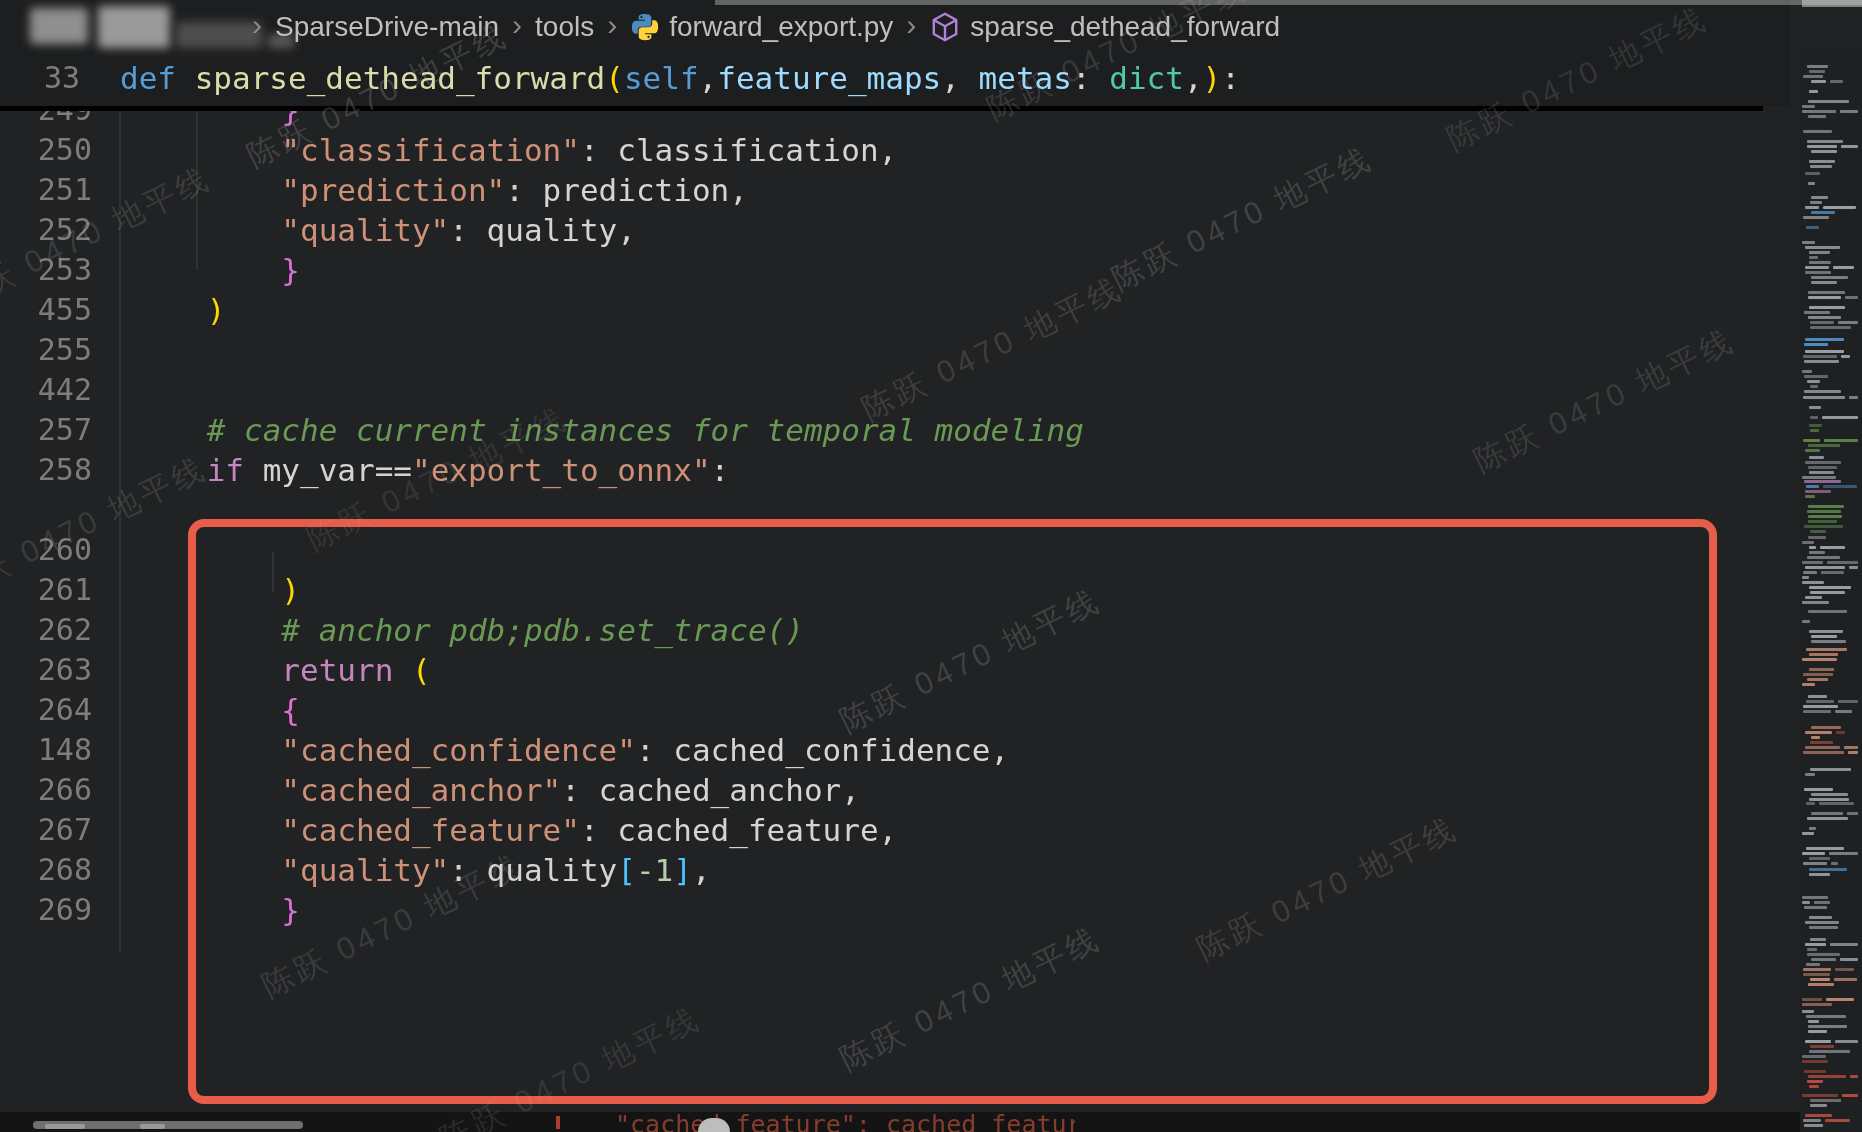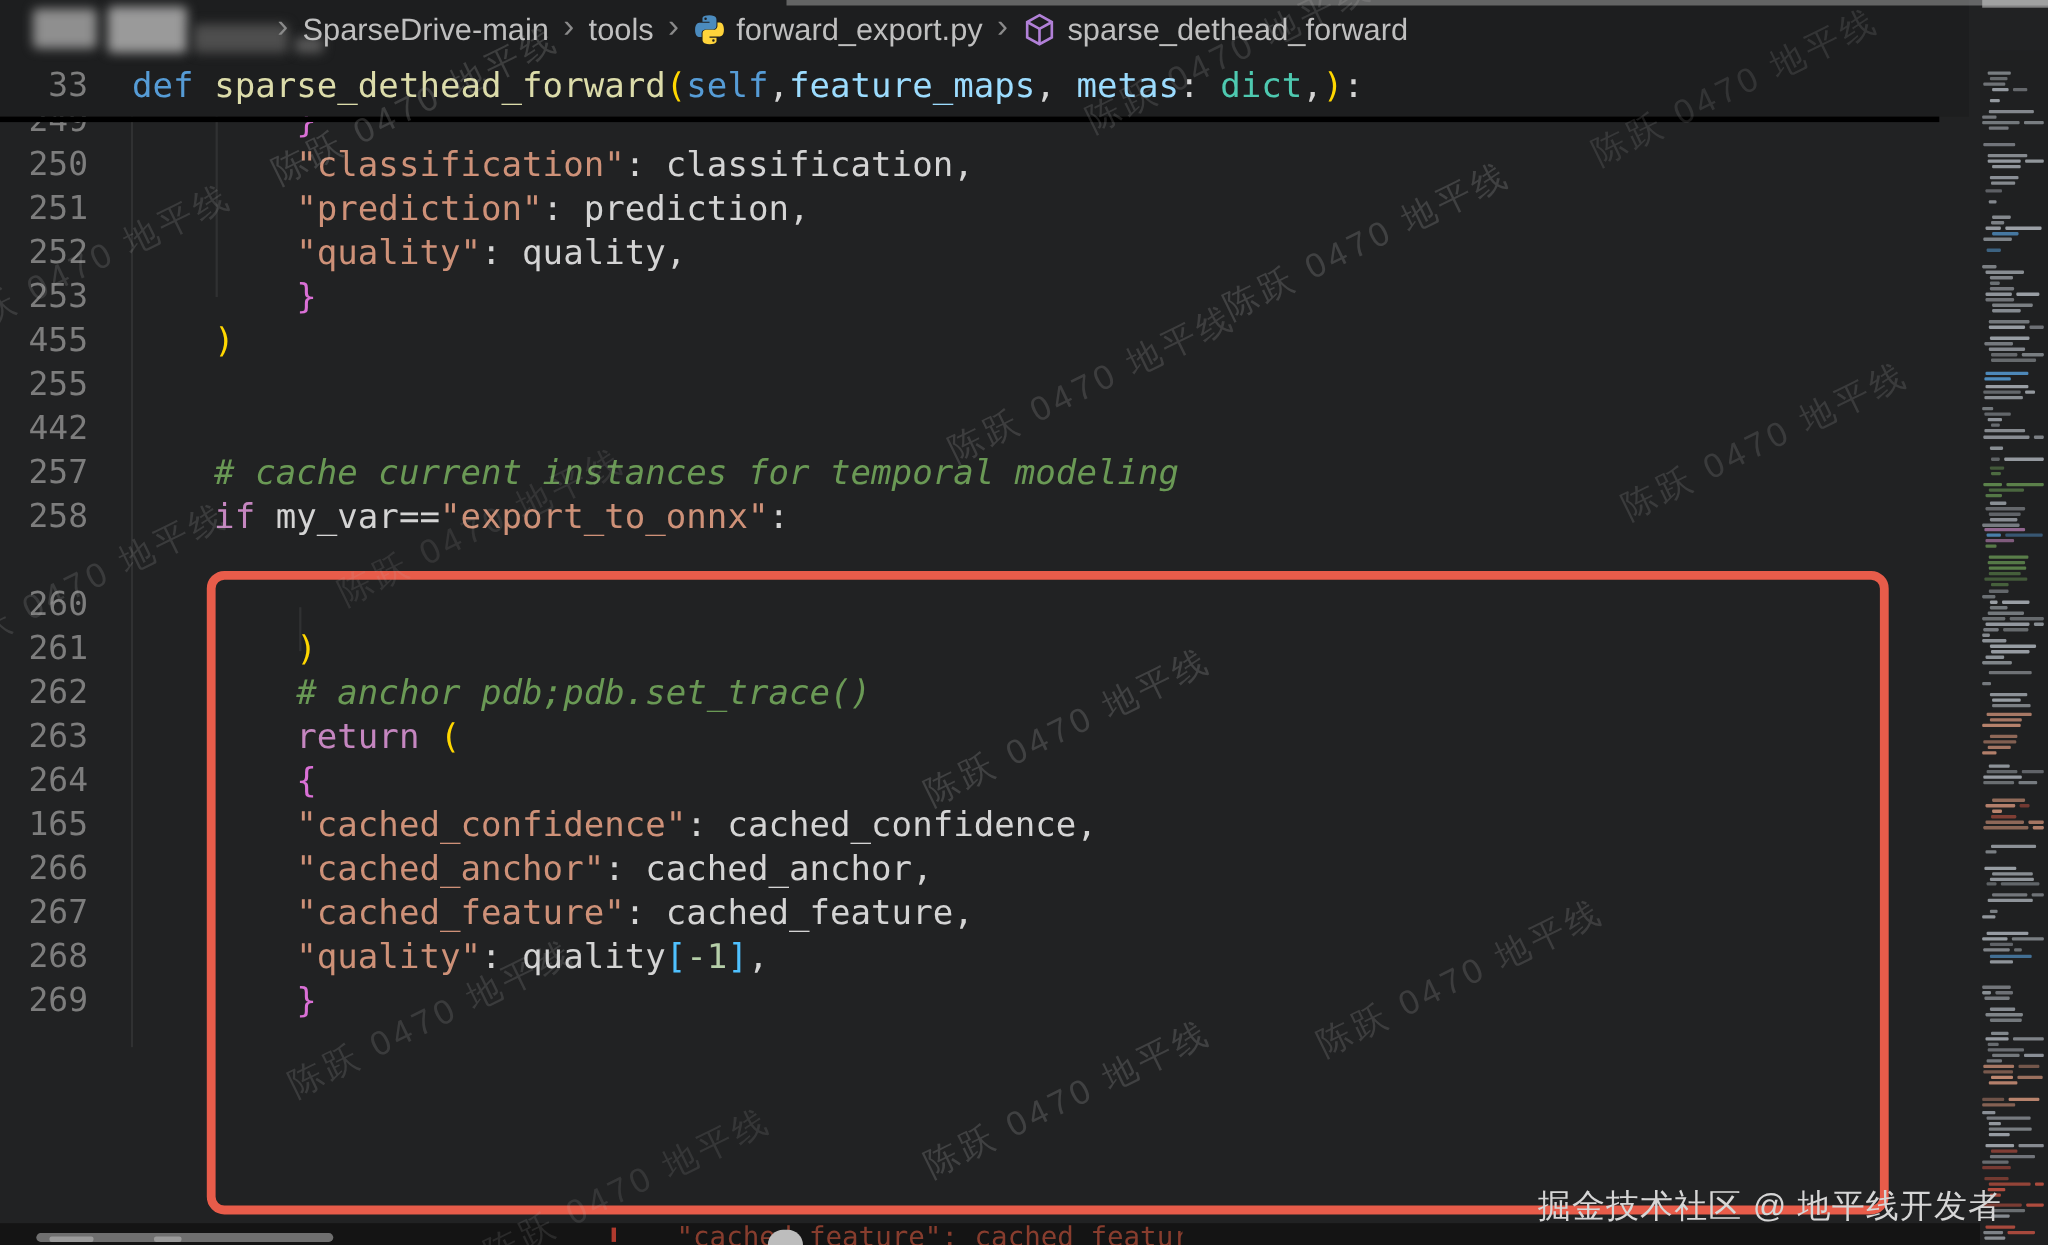--- a/index.html
+++ b/index.html
@@ -27,21 +27,21 @@
   .sticky-row { position:absolute; left:0; top:50px; width:100%; height:56px; }
   .sticky-row .ln { line-height:56px; }
   .sticky-code { position:absolute; left:120px; top:0; line-height:56px; }
   .shadow-line { position:absolute; left:0; top:106px; width:1763px; height:5px;
     background:#000; z-index:5; }
   
   .ln { position:absolute; left:0; width:80px; text-align:right;
     color:var(--c-lineno,#7d7d7d); font-family:"DejaVu Sans Mono", monospace;
     font-size:30px; line-height:40px; }
   .code-area { position:absolute; inset:0; z-index:2; }
-  .code-row { position:absolute; left:0; width:1790px; height:40px;padding-left:20px; }
+  .code-row { position:absolute; left:12px; width:1790px; height:40px;padding-left:20px; }
   .code-row .tok-line { position:absolute; left:120px; line-height:40px; }
   .guide { position:absolute; width:2px; background:rgba(255,255,255,.07); z-index:1; }
   
   .t-kw    { color:var(--c-kw); }
   .t-defkw { color:var(--c-defkw); }
   .t-fn    { color:var(--c-fn); }
   .t-str   { color:var(--c-str); }
   .t-com   { color:var(--c-com);font-style:italic; }
   .t-txt   { color:var(--c-txt); }
   .t-param { color:var(--c-param); }
@@ -145,21 +145,21 @@
       </div>
       <div class="code-row" style="top: 650px;">
         <div class="ln">263</div>
         <div class="tok-line code-font"><span class="t-kw">        return</span><span class="t-txt"> </span><span class="t-paren">(</span></div>
       </div>
       <div class="code-row" style="top: 690px;">
         <div class="ln">264</div>
         <div class="tok-line code-font"><span class="t-brace">        {</span></div>
       </div>
       <div class="code-row" style="top: 730px;">
-        <div class="ln">165</div>
+        <div class="ln">148</div>
         <div class="tok-line code-font"><span class="t-str">        "cached_confidence"</span><span class="t-txt">: cached_confidence,</span></div>
       </div>
       <div class="code-row" style="top: 770px;">
         <div class="ln">266</div>
         <div class="tok-line code-font"><span class="t-str">        "cached_anchor"</span><span class="t-txt">: cached_anchor,</span></div>
       </div>
       <div class="code-row" style="top: 810px;">
         <div class="ln">267</div>
         <div class="tok-line code-font"><span class="t-str">        "cached_feature"</span><span class="t-txt">: cached_feature,</span></div>
       </div>
@@ -440,15 +440,14 @@
       <div class="wm" style="left: 828px; top: 640px; color: rgba(190, 190, 190, 0.2);">陈跃 0470 地平线</div>
       <div class="wm" style="left: 250px; top: 905px; color: rgba(190, 190, 190, 0.16);">陈跃 0470 地平线</div>
       <div class="wm" style="left: 828px; top: 978px; color: rgba(190, 190, 190, 0.2);">陈跃 0470 地平线</div>
       <div class="wm" style="left: 1185px; top: 868px; color: rgba(190, 190, 190, 0.18);">陈跃 0470 地平线</div>
       <div class="wm" style="left: 1435px; top: 58px; color: rgba(190, 190, 190, 0.14);">陈跃 0470 地平线</div>
       <div class="wm" style="left: 1462px; top: 380px; color: rgba(190, 190, 190, 0.16);">陈跃 0470 地平线</div>
       <div class="wm" style="left: -62px; top: 218px; color: rgba(190, 190, 190, 0.16);">陈跃 0470 地平线</div>
       <div class="wm" style="left: -66px; top: 508px; color: rgba(190, 190, 190, 0.16);">陈跃 0470 地平线</div>
       <div class="wm" style="left: 428px; top: 1058px; color: rgba(190, 190, 190, 0.13);">陈跃 0470 地平线</div>
     </div>
-  <div class="credit">掘金技术社区 @ 地平线开发者</div>
 
 </div>
 
 </body></html>

